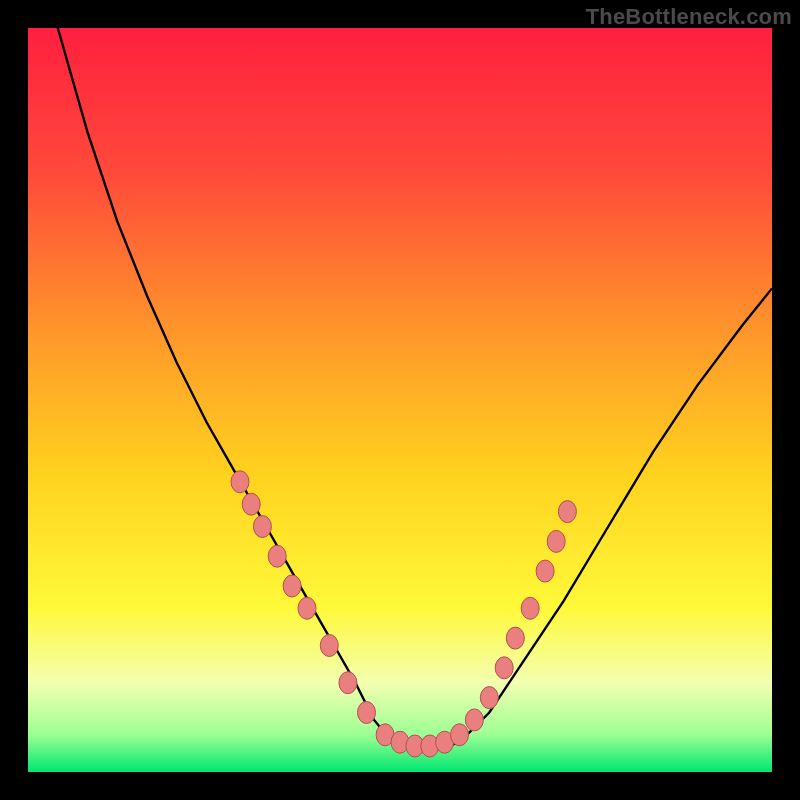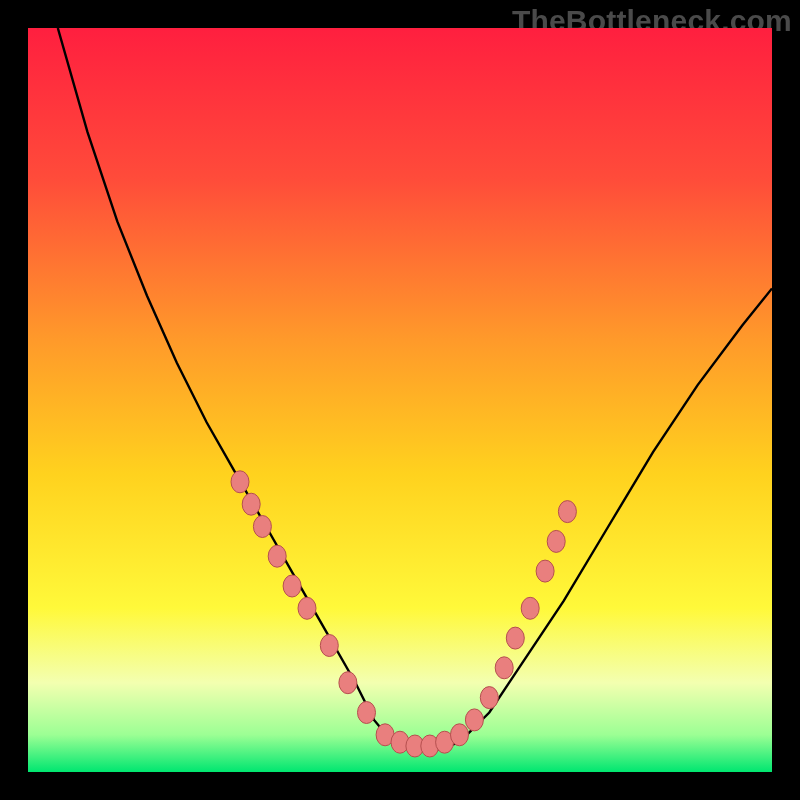--- a/index.html
+++ b/index.html
@@ -15,21 +15,21 @@
     height: 800px;
     background: #000;
     position: relative;
     box-sizing: border-box;
   }
   .watermark {
     position: absolute;
     top: 4px;
     right: 8px;
     color: #4a4a4a;
-    font-size: 30px;
+    font-size: 22px;
     font-weight: 600;
     letter-spacing: 0.2px;
     user-select: none;
   }
   .plot {
     position: absolute;
     top: 28px;
     left: 28px;
     width: 744px;
     height: 744px;

